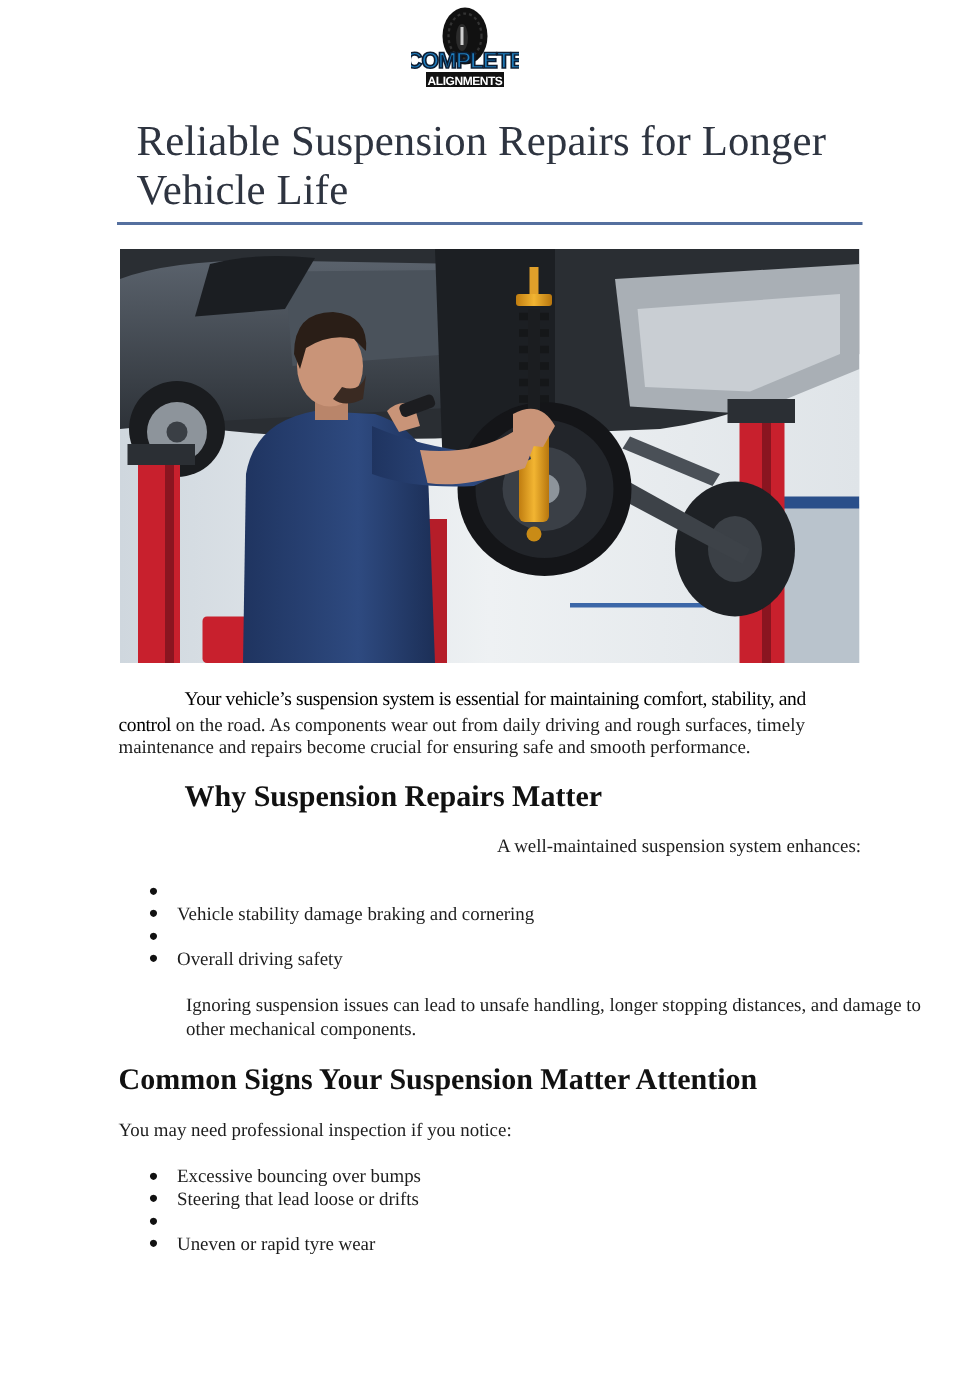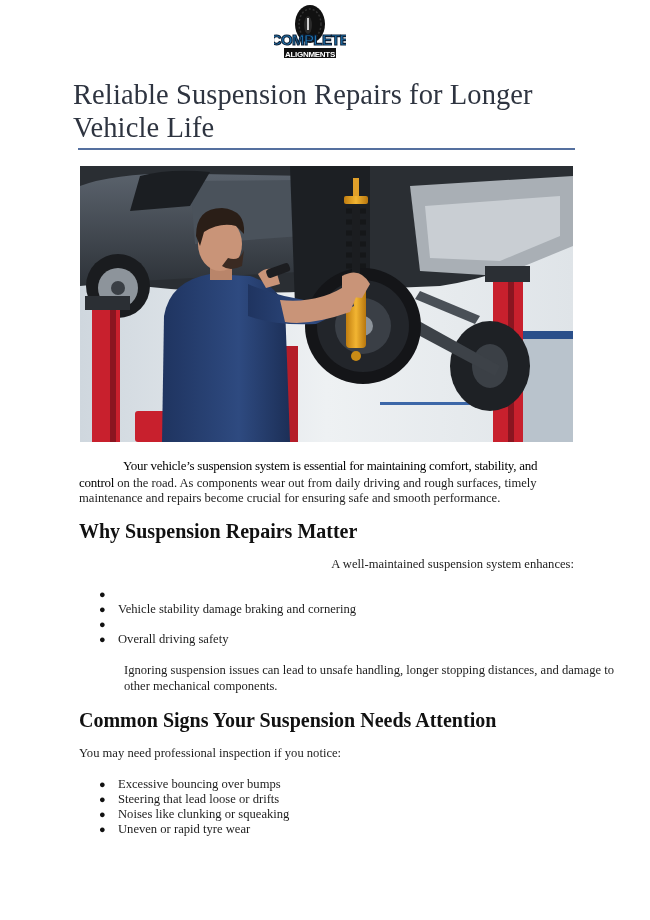--- a/index.html
+++ b/index.html
@@ -2,35 +2,35 @@
 <html><head>
 <meta charset="utf-8">
 <style>
   * { margin: 0; padding: 0; box-sizing: border-box; }
   html, body { width: 650px; height: 920px; background: #ffffff; overflow: hidden; }
   body { position: relative; font-family: "Liberation Serif", "DejaVu Serif", serif; color: #1a1a1a; }
 
   .logo { position: absolute; left: 274px; top: 4px; width: 72px; height: 56px; }
 
   .title {
-    position: absolute; left: 73px; top: 78px; width: 500px;
+    position: absolute; left: 91px; top: 78px; width: 500px;
     font-family: "Liberation Serif", serif; font-size: 28.5px; line-height: 33px;
     color: #2e3440; font-weight: normal; letter-spacing: 0.1px;
   }
   .title-rule { position: absolute; left: 78px; top: 148px; width: 497px; height: 1.5px; background: #55709f; }
 
   .hero { position: absolute; left: 80px; top: 166px; width: 493px; height: 276px; overflow: hidden; background: #e6ebef; }
   .hero svg { display: block; }
 
   .p { position: absolute; left: 79px; width: 495px; font-size: 12.6px; line-height: 15.5px; color: #1d1d1d; }
   .intro { top: 458px; }
   .intro .lead { color: #000; font-size: 13px; letter-spacing: -0.25px; margin-left: 44px; }
 
   .h2 { position: absolute; left: 79px; font-size: 20px; font-weight: bold; color: #111; line-height: 24px; }
-  .h2-why { top: 519px; }
+  .h2-why { top: 519px; margin-left: 44px; }
   .h2-signs { top: 708px; }
 
   .lead-1 { top: 557px; text-align: right; }
   .ignoring { top: 663px; margin-left: 45px; }
   .lead-2 { top: 746px; }
 
   .list { position: absolute; left: 96px; width: 450px; list-style: none; }
   .list li { position: relative; padding-left: 22px; font-size: 12.6px; line-height: 15px; height: 15px; color: #1d1d1d; }
   .list li .bullet { position: absolute; left: 3px; top: 0; font-size: 11px; line-height: 15px; color: #111; }
   .list-1 { top: 587px; }
@@ -151,20 +151,20 @@
 <h2 class="h2 h2-why">Why Suspension Repairs Matter</h2>
 <p class="p lead-1">A well-maintained suspension system enhances:</p>
 <ul class="list list-1">
   <li><span class="bullet">●</span></li>
   <li><span class="bullet">●</span><span>Vehicle stability damage braking and cornering</span></li>
   <li><span class="bullet">●</span></li>
   <li><span class="bullet">●</span><span>Overall driving safety</span></li>
 </ul>
 <p class="p ignoring">Ignoring suspension issues can lead to unsafe handling, longer stopping distances, and damage to other mechanical components.</p>
 
-<h2 class="h2 h2-signs">Common Signs Your Suspension Needs Attention</h2>
+<h2 class="h2 h2-signs">Common Signs Your Suspension Matter Attention</h2>
 <p class="p lead-2">You may need professional inspection if you notice:</p>
 <ul class="list list-2">
   <li><span class="bullet">●</span><span>Excessive bouncing over bumps</span></li>
   <li><span class="bullet">●</span><span>Steering that lead loose or drifts</span></li>
-  <li><span class="bullet">●</span><span>Noises like clunking or squeaking</span></li>
+  <li><span class="bullet">●</span></li>
   <li><span class="bullet">●</span><span>Uneven or rapid tyre wear</span></li>
 </ul>
 
 </body></html>

